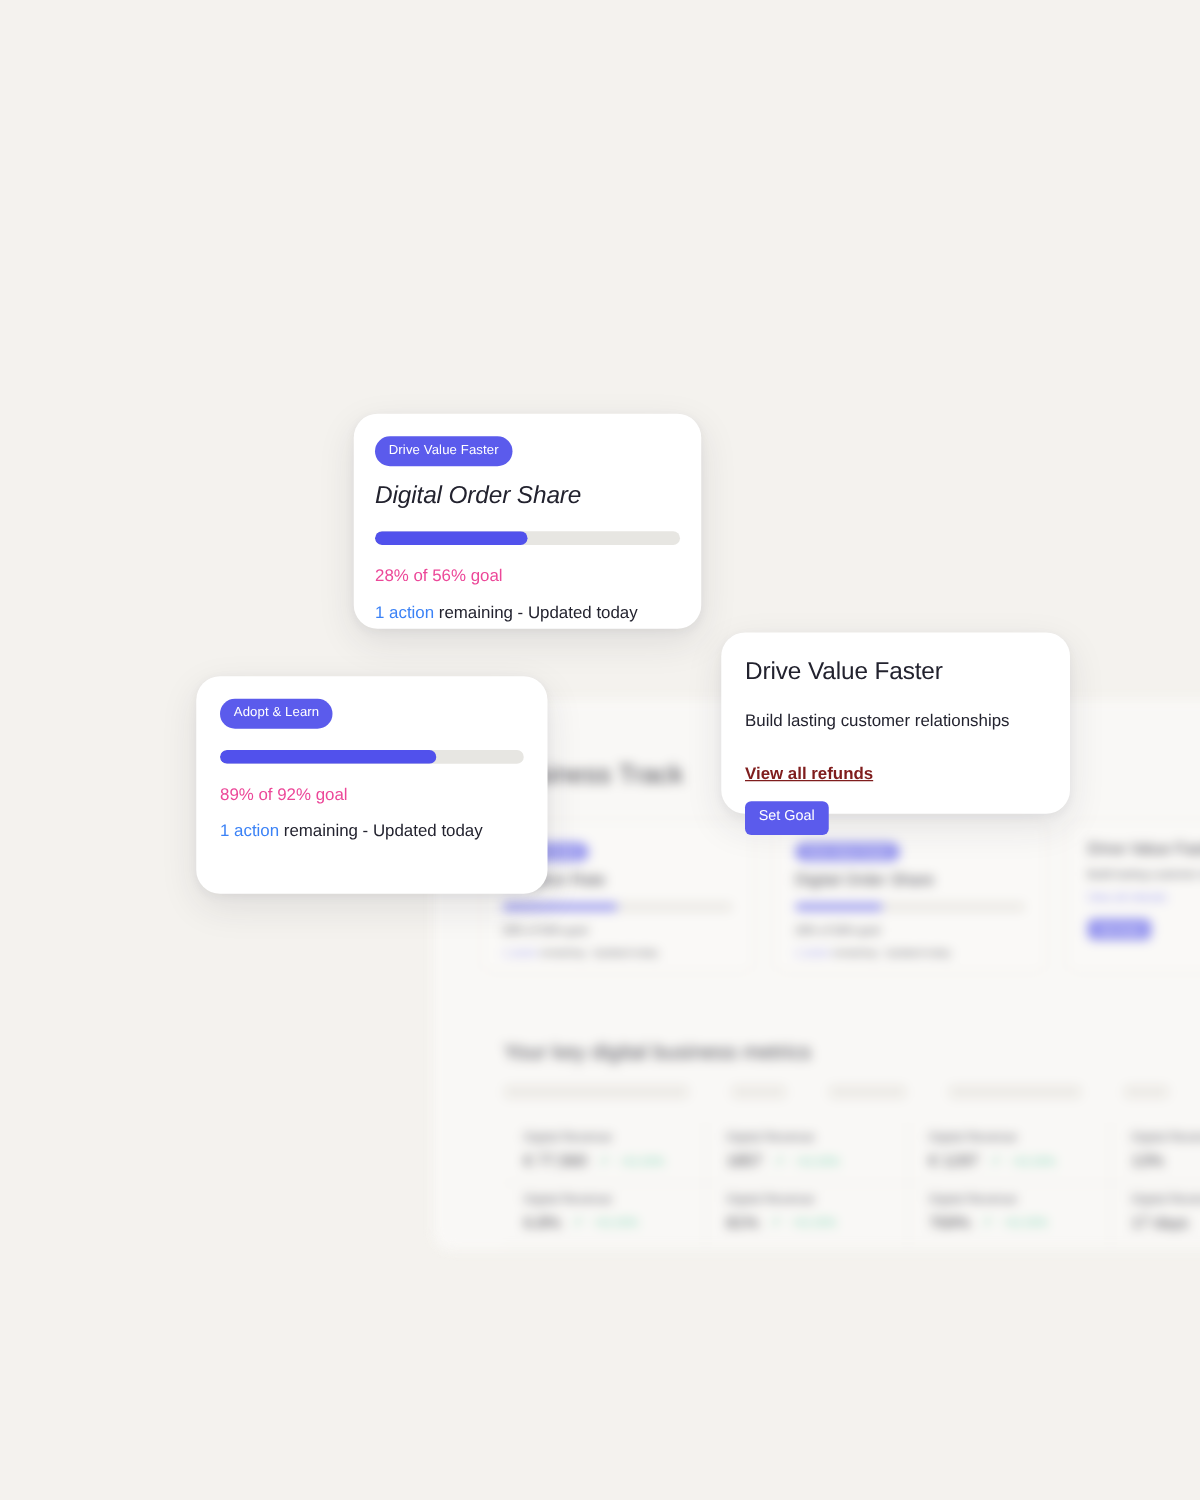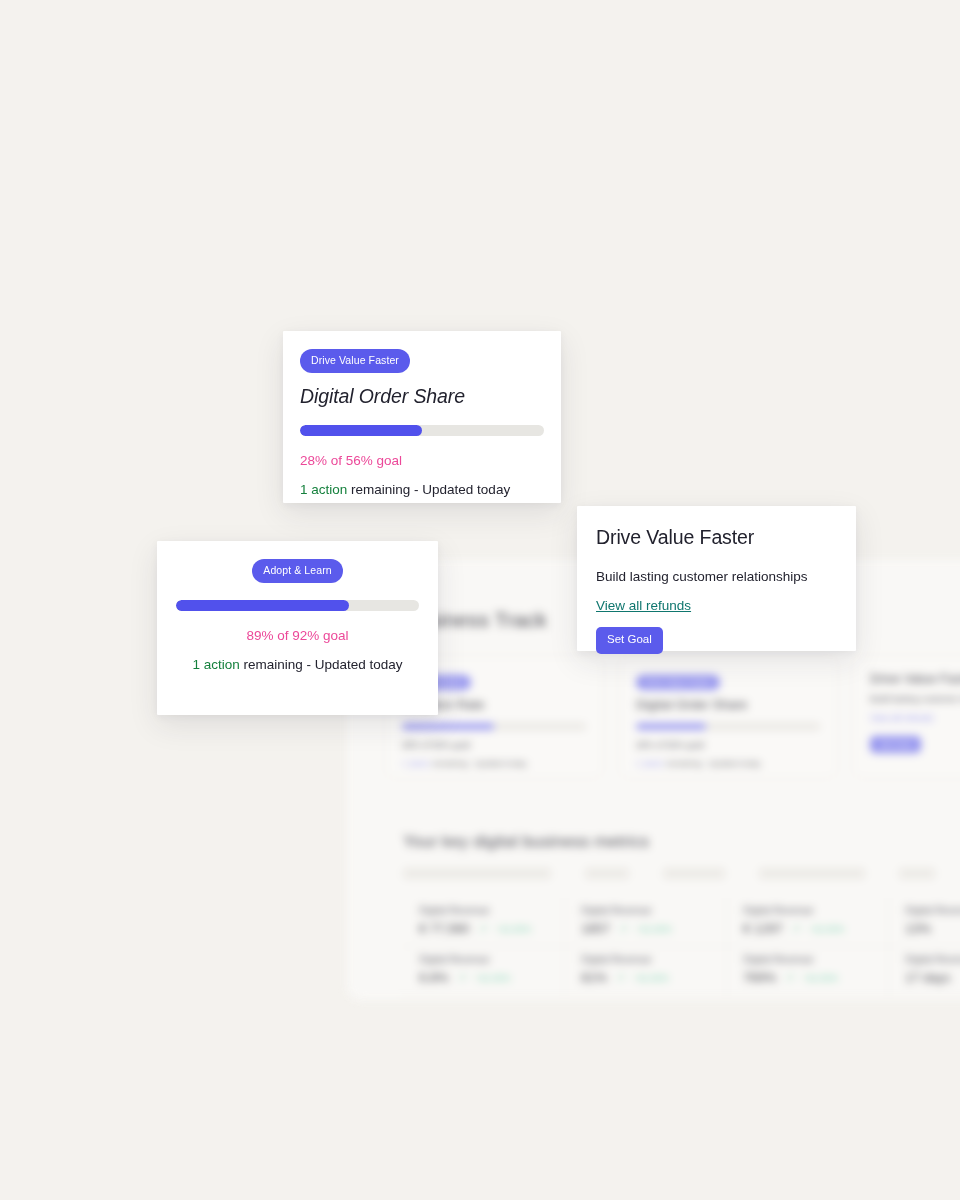--- a/index.html
+++ b/index.html
@@ -137,27 +137,27 @@
   .bg-metric-label { font-size: 10px; color: #5b5b65; margin-bottom: 5px; white-space: nowrap; }
   .bg-metric-row { display: flex; align-items: center; gap: 9px; white-space: nowrap; }
   .bg-metric-value { font-size: 13px; color: #3b3b44; }
   .bg-metric-arrow { font-size: 10px; color: #5ecfa0; }
   .bg-metric-delta { font-size: 9px; color: #5ecfa0; }
 
   
   .card {
     position: absolute;
     background: #ffffff;
-    border-radius: 1px;
+    border-radius: 19px;
     box-shadow: 0 10px 30px rgba(40, 38, 60, 0.10),
                 0 2px 8px rgba(40, 38, 60, 0.05);
   }
 
   #card-digital-order-share { left: 283px; top: 331px; width: 278px; height: 172px; padding: 18px 17px; }
-  #card-adoption-rate      { left: 157px; top: 541px; width: 281px; height: 174px; padding: 18px 19px; text-align: center; }
+  #card-adoption-rate      { left: 157px; top: 541px; width: 281px; height: 174px; padding: 18px 19px; }
   #card-drive-value-faster { left: 577px; top: 506px; width: 279px; height: 145px; padding: 20px 19px; }
 
   .badge {
     display: inline-block;
     background: #5b5bec;
     color: #ffffff;
     font-size: 10.5px;
     line-height: 1;
     padding: 6px 11px 7px;
     border-radius: 20px;
@@ -192,30 +192,30 @@
     font-size: 13.5px;
     color: #ec4899;
     margin-top: 17px;
   }
 
   .foot-text {
     font-size: 13.5px;
     color: #23232f;
     margin-top: 14px;
   }
-  .foot-text .action-link { color: #15803d; margin-top: 12px; }
+  .foot-text .action-link { color: #3b82f6; margin-top: 12px; }
 
   .cta-title {
     font-size: 19.5px;
     font-weight: 400;
     color: #22222e;
     letter-spacing: -.1px;
   }
   .cta-sub { font-size: 13.5px; color: #23232f; margin-top: 20px; }
-  .cta-link { display: inline-block; font-size: 13.5px; color: #0f766e; margin-top: 14px; }
+  .cta-link { display: inline-block; font-size: 13.5px; color: #7f1d1d; margin-top: 27px; font-weight: bold; }
 
   .cta-btn {
     display: inline-block;
     background: #5b5bec;
     color: #ffffff;
     font-size: 11.5px;
     line-height: 1;
     padding: 7px 11px 8px;
     border: none;
     border-radius: 5px;

